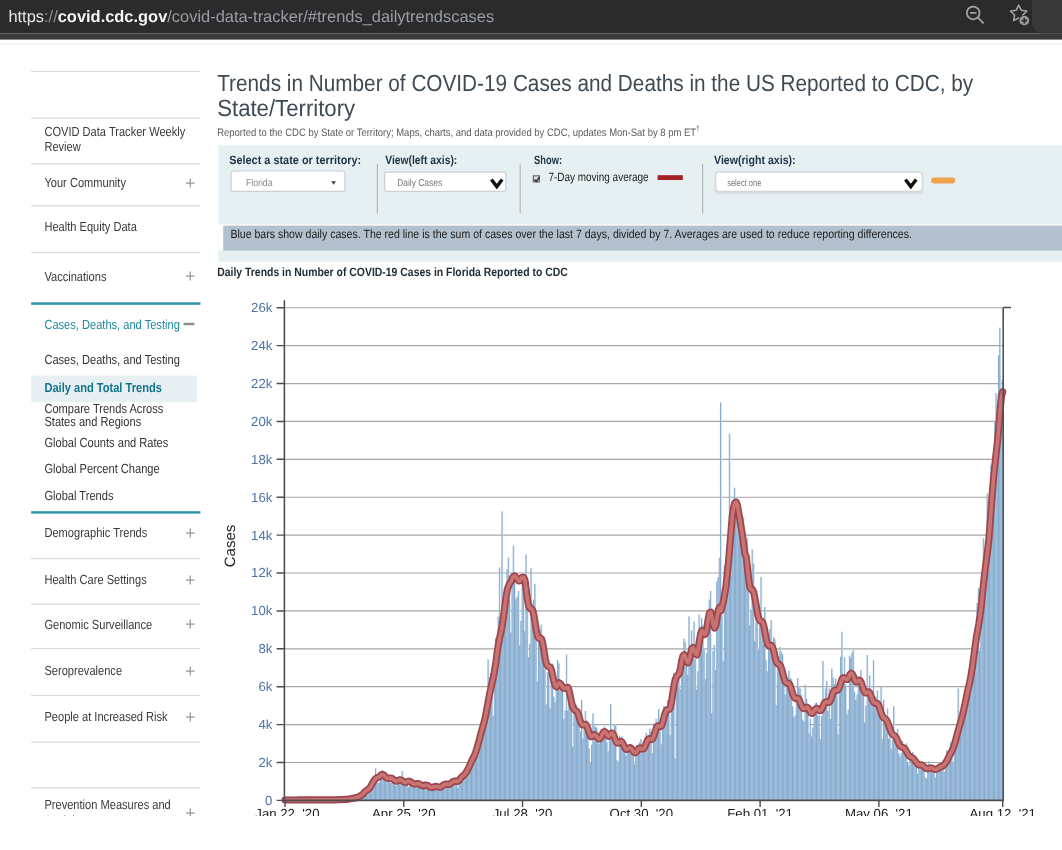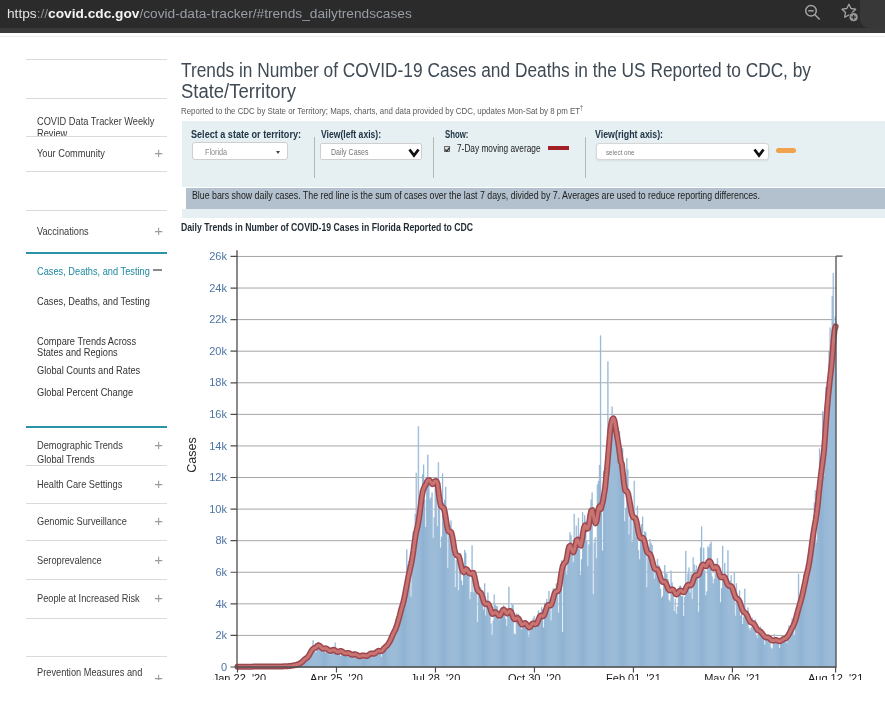--- a/index.html
+++ b/index.html
@@ -28,53 +28,59 @@
 <path d="M814.9,14.7l4.8,4.8" stroke="#a3a3a3" stroke-width="1.5"></path>
 <path d="M848.9,4.2l2.1,4.3 4.7,0.7 -3.4,3.3 0.8,4.7 -4.2,-2.2 -4.2,2.2 0.8,-4.7 -3.4,-3.3 4.7,-0.7z" stroke="#a3a3a3" stroke-width="1.3" fill="none" stroke-linejoin="round"></path>
 <circle cx="853.6" cy="17.2" r="4.8" fill="#2b2b2b"></circle>
 <circle cx="853.6" cy="17.2" r="4.1" fill="#979797"></circle>
 <path d="M851.3,17.2h4.6M853.6,14.9v4.6" stroke="#2b2b2b" stroke-width="1.3"></path>
 </svg>
   <div class="abs" style="left:0;top:36px;width:885px;height:1px;background:#ececec"></div>
 
   <div class="sbline" style="top:59px"></div>
     <div class="sbline" style="top:98px"></div>
-    <div class="sbi" style="top:108px;height:37.5px">
+    <div class="sbi" style="top:98px;height:37.5px">
       <div class="sbt">COVID Data Tracker Weekly<br>Review</div>
     </div>
     <div class="sbline" style="top:135.5px"></div>
     <div class="sbi" style="top:135.5px;height:35px">
       <span class="plus">+</span>
       <div class="sbt">Your Community</div>
     </div>
     <div class="sbline" style="top:170.5px"></div>
+    <div class="sbi" style="top:170.5px;height:39.5px">
+      <div class="sbt">Health Equity Data</div>
+    </div>
     <div class="sbline" style="top:210.0px"></div>
     <div class="sbi" style="top:210px;height:41.5px">
       <span class="plus">+</span>
       <div class="sbt">Vaccinations</div>
     </div>
     <div class="sbline" style="top:251.5px"></div>
     <div class="sbtealline" style="top:251.5px"></div>
     <div class="sbi" style="top:251.5px;height:38px">
       <span style="position:absolute;right:5px;top:17.5px;width:9px;height:1.6px;background:#8a8a8a"></span>
       <div class="sbt" style="color:#2088a0">Cases, Deaths, and Testing</div>
     </div>
     <div class="sbs" style="top:290px;height:22px;">
       <div class="sbst" style="color:#333">Cases, Deaths, and Testing</div>
     </div>
+    <div class="sbs" style="top:312.5px;height:22px;background:#e7eff2;">
+      <div class="sbst" style="color:#10758a;font-weight:bold">Daily and Total Trends</div>
+    </div>
     <div class="sbs" style="top:334.5px;height:25px;">
       <div class="sbst" style="color:#333">Compare Trends Across<br>States and Regions</div>
     </div>
     <div class="sbs" style="top:359.5px;height:21.5px;">
       <div class="sbst" style="color:#333">Global Counts and Rates</div>
     </div>
     <div class="sbs" style="top:381px;height:22px;">
       <div class="sbst" style="color:#333">Global Percent Change</div>
     </div>
-    <div class="sbs" style="top:403px;height:22.5px;margin-top:45px;">
+    <div class="sbs" style="top:403px;height:22.5px;">
       <div class="sbst" style="color:#333">Global Trends</div>
     </div>
     <div class="sbtealline" style="top:425.5px"></div>
     <div class="sbi" style="top:425.5px;height:39.8px">
       <span class="plus">+</span>
       <div class="sbt">Demographic Trends</div>
     </div>
     <div class="sbline" style="top:465.3px"></div>
     <div class="sbi" style="top:465.3px;height:37.2px">
       <span class="plus">+</span>

